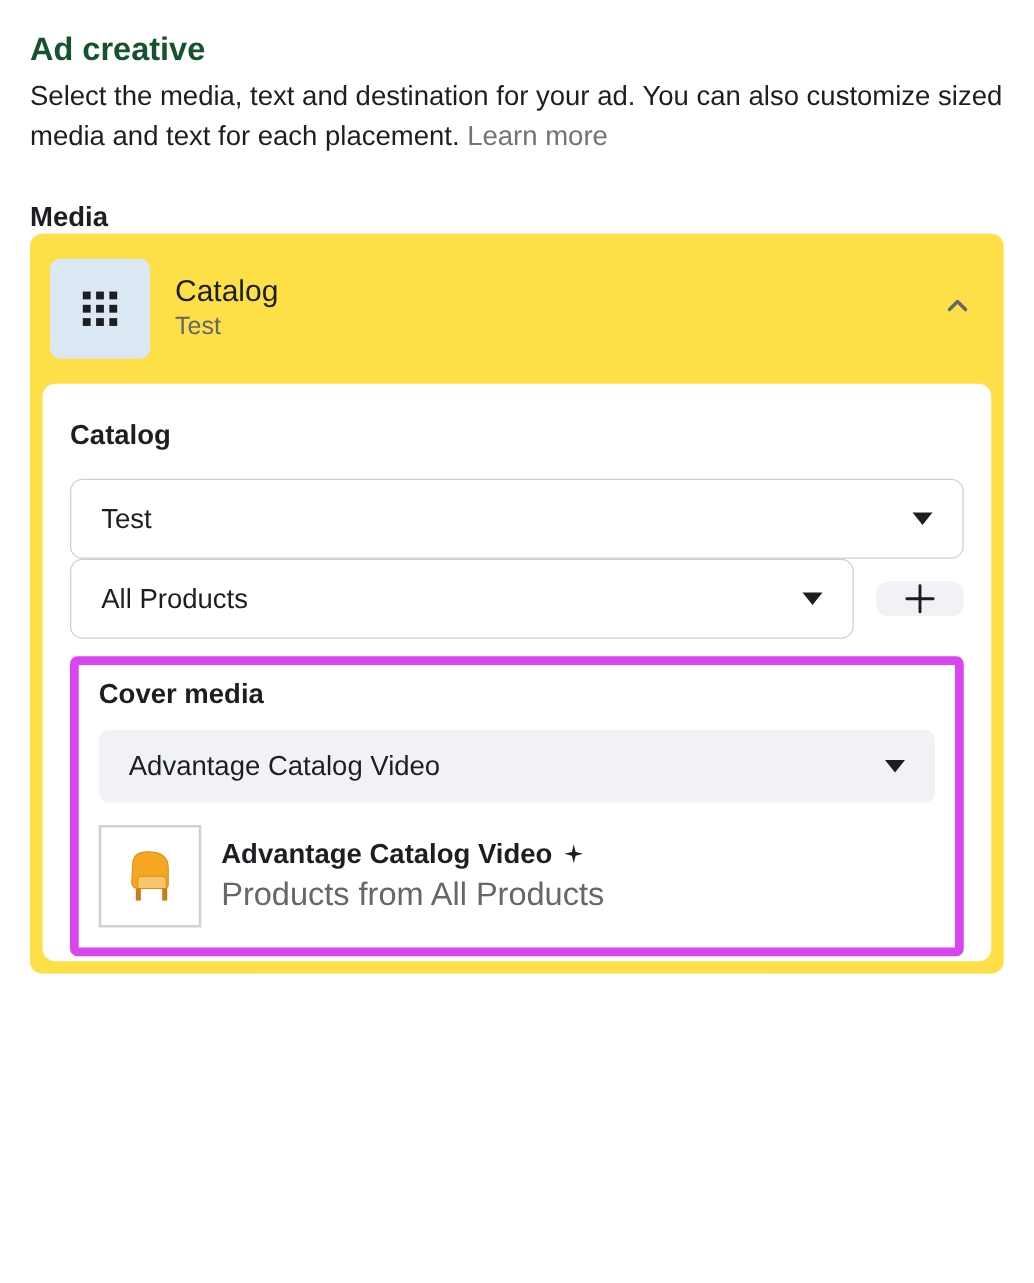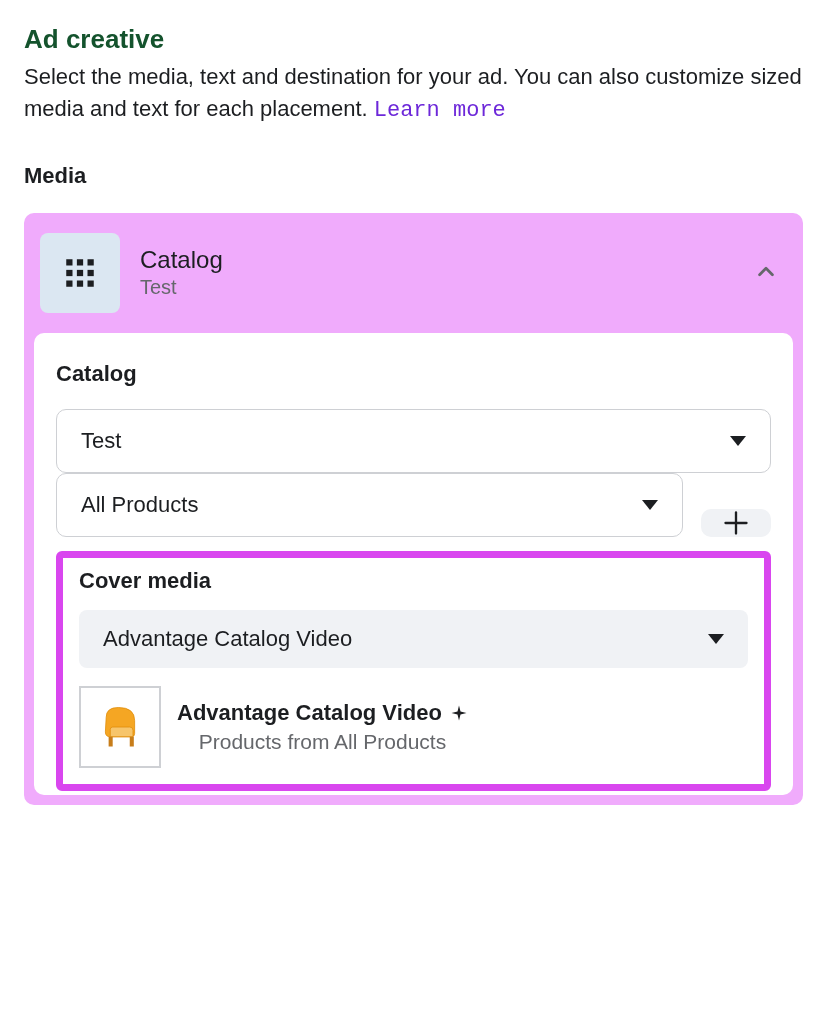--- a/index.html
+++ b/index.html
@@ -24,34 +24,33 @@
     }
 
     .description {
       font-size: 22px;
       line-height: 1.45;
       color: #1c1e21;
       margin-bottom: 36px;
     }
 
     .learn-more-link {
-      color: #6d28d9;
+      color: #737373;
       text-decoration: none;
-      font-family: Liberation Mono, monospace;
     }
 
     .section-label {
       font-size: 22px;
       font-weight: 700;
       color: #1c1e21;
-      margin-bottom: 24px;
+      margin-bottom: 0;
     }
 
     .media-panel {
-      background: #f0abfc;
+      background: #fde047;
       border-radius: 10px;
       padding: 16px 10px 10px 10px;
     }
 
     .catalog-header {
       display: flex;
       align-items: center;
       padding: 4px 16px 20px 6px;
       position: relative;
     }
@@ -139,21 +138,21 @@
     }
 
     .inline-link {
       color: #1877f2;
       text-decoration: none;
     }
 
     .product-set-row {
       display: flex;
       gap: 18px;
-      align-items: flex-end;
+      align-items: center;
     }
 
     .product-set-select {
       flex: 1;
     }
 
     .plus-button {
       width: 70px;
       background: #f0f2f5;
       border-radius: 10px;
@@ -202,24 +201,23 @@
       color: #1c1e21;
       display: flex;
       align-items: center;
     }
 
     .sparkle-icon {
       margin-left: 8px;
     }
 
     .preview-sub {
-      font-size: 21px;
+      font-size: 26px;
       color: #65676b;
       margin-top: 4px;
-      text-align: center;
     }
   </style>
 </head>
 <body>
 
 <h1 class="page-title">Ad creative</h1>
 
 <p class="description">
   <span>Select the media, text and destination for your ad. You can also customize sized media and text for each placement. </span><a href="#" class="learn-more-link">Learn more</a>
 </p>

